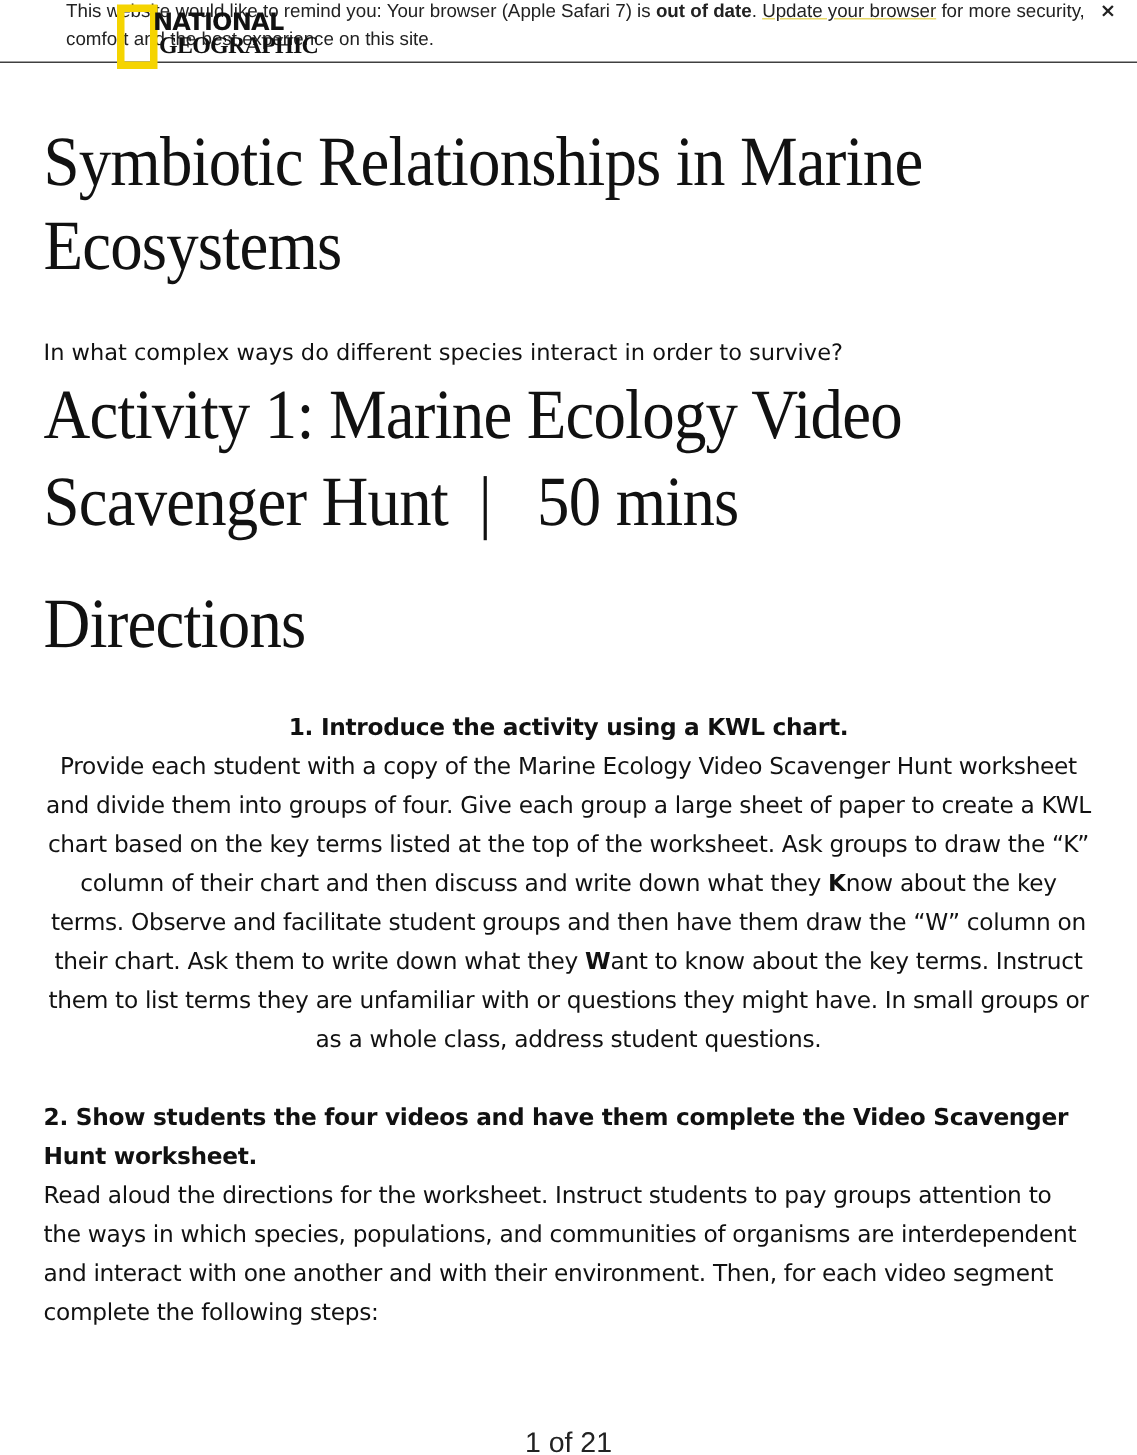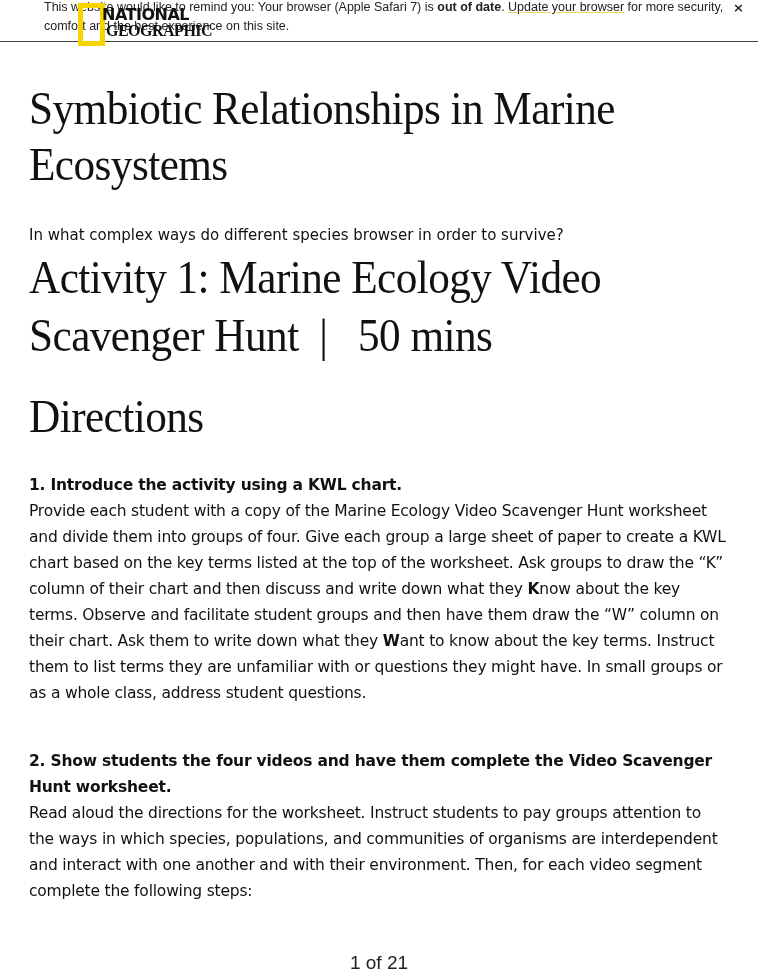--- a/index.html
+++ b/index.html
@@ -127,22 +127,22 @@
       transform: scaleX(0.92);
       transform-origin: left;
     }
     .step {
       margin: 0;
       font-family: "DejaVu Sans", sans-serif;
       font-size: 15.5px;
       line-height: 26px;
       letter-spacing: -0.2px;
     }
-    .step-1 { margin-top: 28px; }
-    .step-2 { margin-top: 42px; }
+    .step-1 { margin-top: 28px; text-align: center; }
+    .step-2 { margin-top: 26px; }
     .step-heading {
       font-weight: bold;
       display: block;
     }
     .step-body b { font-weight: bold; }
     .page-counter {
       position: absolute;
       left: 0;
       width: 758px;
       top: 952px;
@@ -161,21 +161,21 @@
 </div>
 
 <div class="logo">
   <div class="logo-rect"></div>
   <span class="logo-word w1">NATIONAL</span>
   <span class="logo-word w2">GEOGRAPHIC</span>
 </div>
 
 <div class="content">
   <h1 class="title">Symbiotic Relationships in Marine Ecosystems</h1>
-  <p class="question">In what complex ways do different species browser in order to survive?</p>
+  <p class="question">In what complex ways do different species interact in order to survive?</p>
   <h2 class="activity">Activity 1: Marine Ecology Video Scavenger Hunt  |   50 mins</h2>
   <h2 class="directions">Directions</h2>
 
   <div class="step step-1">
     <span class="step-heading">1. Introduce the activity using a KWL chart.</span>
     <span class="step-body"><span>Provide each student with a copy of the Marine Ecology Video Scavenger Hunt worksheet and divide them into groups of four. Give each group a large sheet of paper to create a KWL chart based on the key terms listed at the top of the worksheet. Ask groups to draw the “K” column of their chart and then discuss and write down what they </span><b>K</b><span>now about the key terms. Observe and facilitate student groups and then have them draw the “W” column on their chart. Ask them to write down what they </span><b>W</b><span>ant to know about the key terms. Instruct them to list terms they are unfamiliar with or questions they might have. In small groups or as a whole class, address student questions.</span></span>
   </div>
 
   <div class="step step-2">
     <span class="step-heading">2. Show students the four videos and have them complete the Video Scavenger Hunt worksheet.</span>

